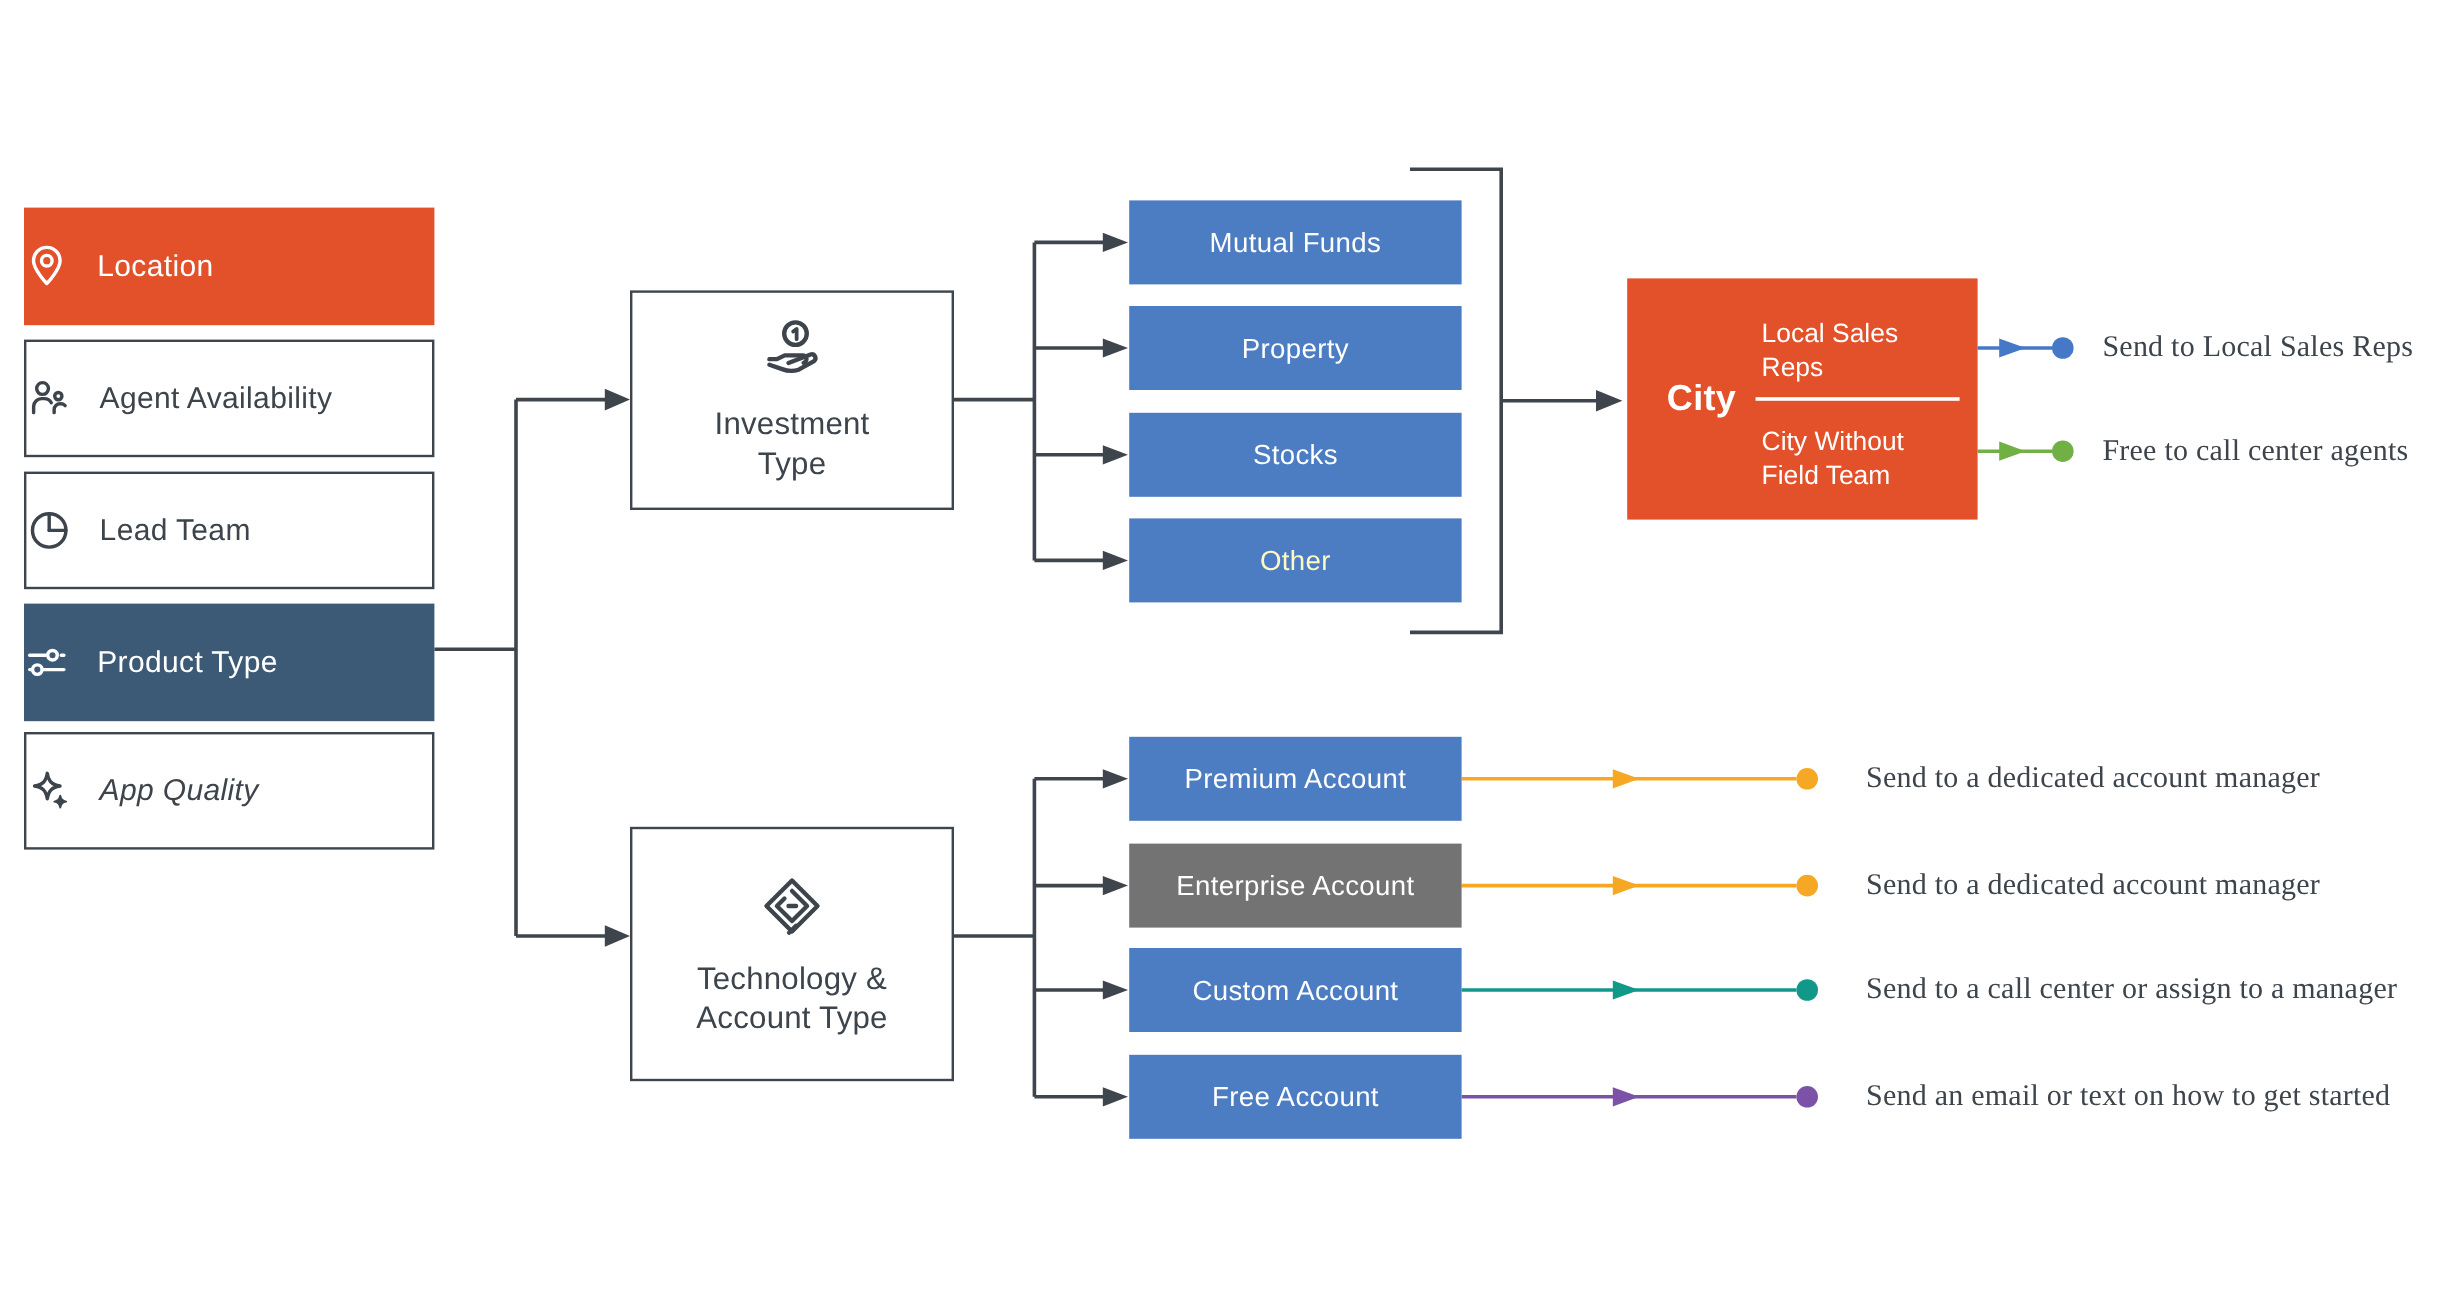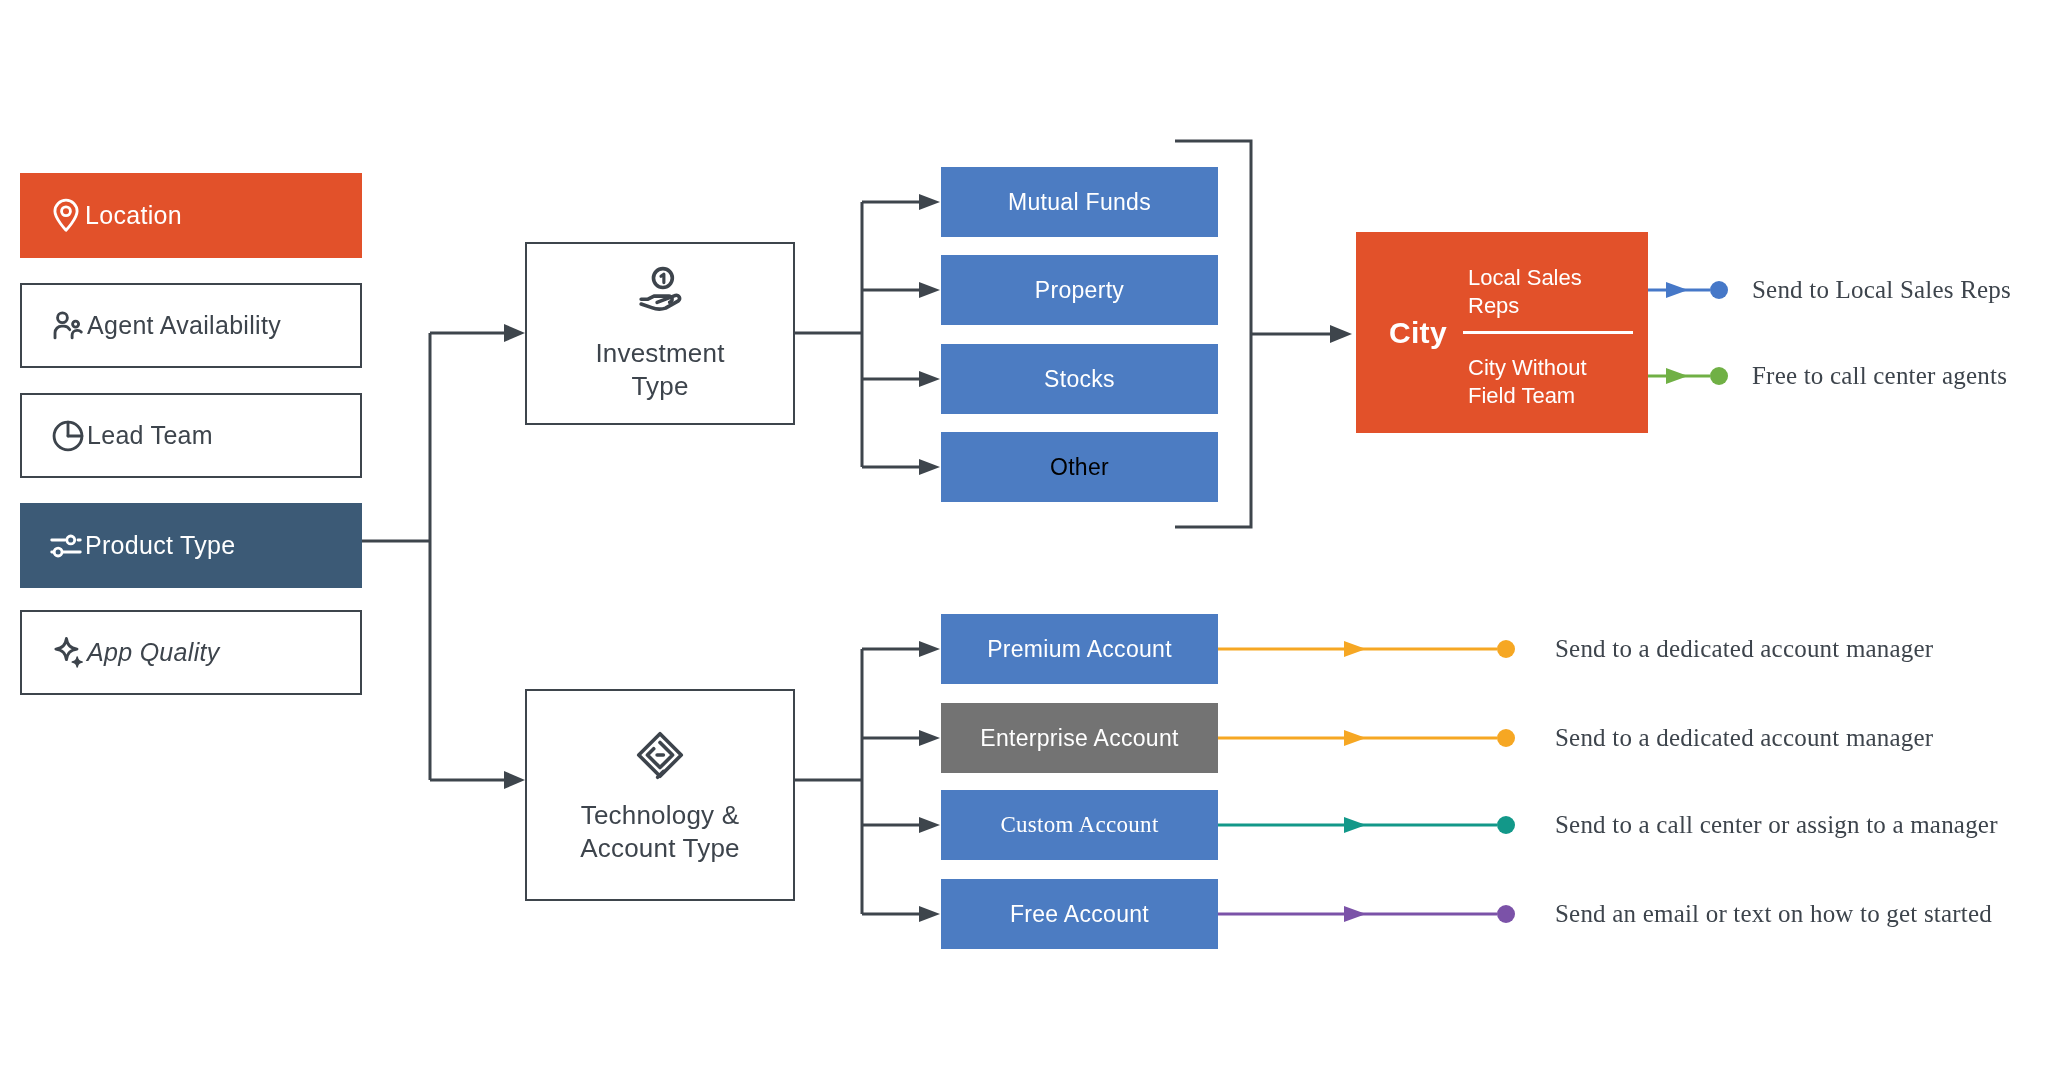--- a/index.html
+++ b/index.html
@@ -1,20 +1,20 @@
 <!DOCTYPE html>
 <html><head>
 <meta charset="utf-8">
 <style>
   html,body{margin:0;padding:0;background:#ffffff;}
   .canvas{position:relative;width:2048px;height:1086px;background:#ffffff;
           font-family:"Liberation Sans",sans-serif;overflow:hidden;}
   .wires{position:absolute;left:0;top:0;pointer-events:none;}
   .node{position:absolute;box-sizing:border-box;display:flex;align-items:center;}
-  .side-item{left:20px;width:342px;height:85px;padding-left:27px;
+  .side-item{left:20px;width:342px;height:98px;gap:23px;
              font-size:25px;font-weight:500;letter-spacing:.3px;background:#fff;}
   .side-item.plain{border:2.5px solid;}
   .icon{display:flex;align-items:center;justify-content:center;flex:0 0 auto;}
   .stage{left:525px;width:270px;border:2.5px solid;flex-direction:column;
          justify-content:center;gap:15px;text-align:center;background:#fff;}
   .stage .stage-label{font-size:26px;line-height:33px;font-weight:500;width:180px;letter-spacing:.2px;}
   .opt{left:941px;width:277px;height:70px;justify-content:center;
        font-size:23px;font-weight:500;letter-spacing:.3px;}
   .city-box{left:1356px;top:232px;width:292px;height:201px;}
   .city-main{position:absolute;left:33px;top:0;height:100%;display:flex;align-items:center;
@@ -175,41 +175,41 @@
 
   <div class="node opt" style="top: 167px; background: rgb(76, 124, 194); color: rgb(255, 255, 255);">
     <span>Mutual Funds</span>
   </div>
   <div class="node opt" style="top: 255px; background: rgb(76, 124, 194); color: rgb(255, 255, 255);">
     <span>Property</span>
   </div>
   <div class="node opt" style="top: 344px; background: rgb(76, 124, 194); color: rgb(255, 255, 255);">
     <span>Stocks</span>
   </div>
-  <div class="node opt" style="top: 432px; background: rgb(76, 124, 194); color: #000000;">
+  <div class="node opt" style="top: 432px; background: rgb(76, 124, 194); color: #fef9c3;">
     <span>Other</span>
   </div>
 
   <div class="node city-box" style="background: rgb(226, 81, 42); color: rgb(255, 255, 255);">
     <span class="city-main">City</span>
     <span class="city-opt top">Local Sales Reps</span>
     <span class="city-divider" style="background: rgb(255, 255, 255);"></span>
     <span class="city-opt bottom">City Without Field Team</span>
   </div>
 
   <div class="route-label" style="left: 1752px; top: 275px; color: rgb(61, 68, 76);">Send to Local Sales Reps</div>
   <div class="route-label" style="left: 1752px; top: 361px; color: rgb(61, 68, 76);">Free to call center agents</div>
 
   <div class="node opt" style="top: 614px; background: rgb(76, 124, 194); color: rgb(255, 255, 255);">
     <span>Premium Account</span>
   </div>
   <div class="node opt" style="top: 703px; background: #737373; color: rgb(255, 255, 255);">
     <span>Enterprise Account</span>
   </div>
-  <div class="node opt" style="top: 790px; background: rgb(76, 124, 194); color: rgb(255, 255, 255); font-family: Liberation Serif, serif;">
+  <div class="node opt" style="top: 790px; background: rgb(76, 124, 194); color: rgb(255, 255, 255);">
     <span>Custom Account</span>
   </div>
   <div class="node opt" style="top: 879px; background: rgb(76, 124, 194); color: rgb(255, 255, 255);">
     <span>Free Account</span>
   </div>
 
   <div class="route-label" style="left: 1555px; top: 634px; color: rgb(61, 68, 76);">Send to a dedicated account manager</div>
   <div class="route-label" style="left: 1555px; top: 723px; color: rgb(61, 68, 76);">Send to a dedicated account manager</div>
   <div class="route-label" style="left: 1555px; top: 810px; color: rgb(61, 68, 76);">Send to a call center or assign to a manager</div>
   <div class="route-label" style="left: 1555px; top: 899px; color: rgb(61, 68, 76);">Send an email or text on how to get started</div>

